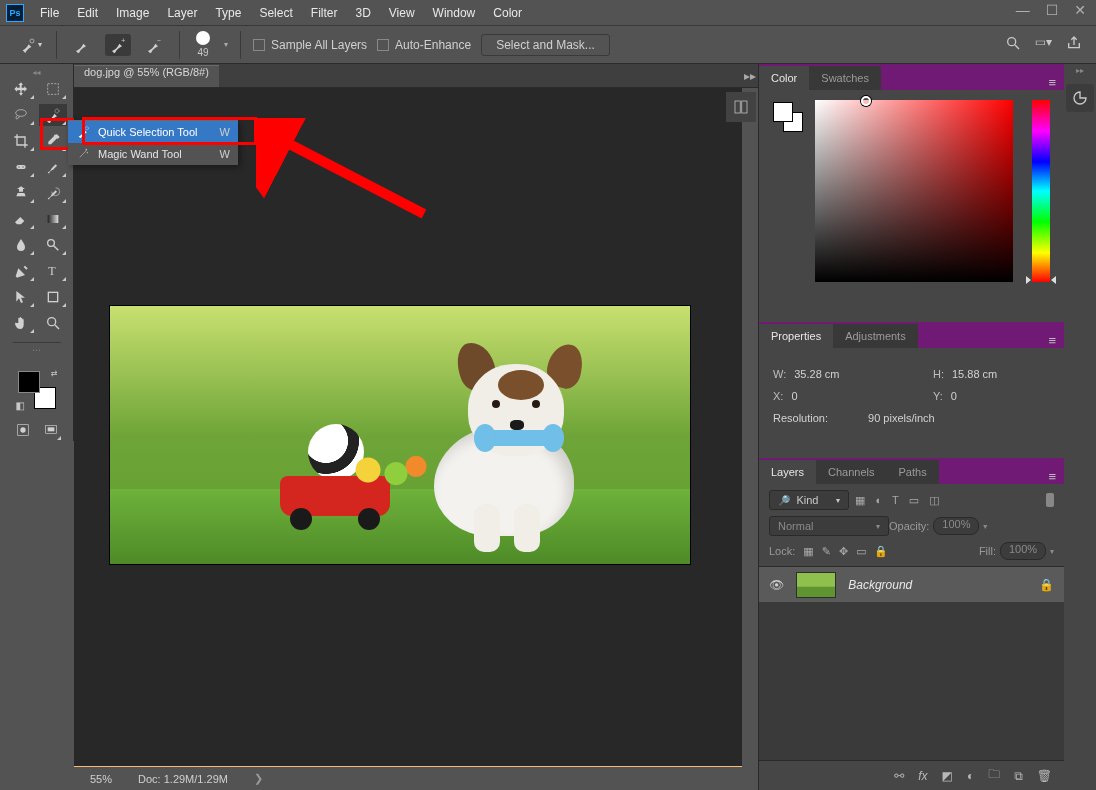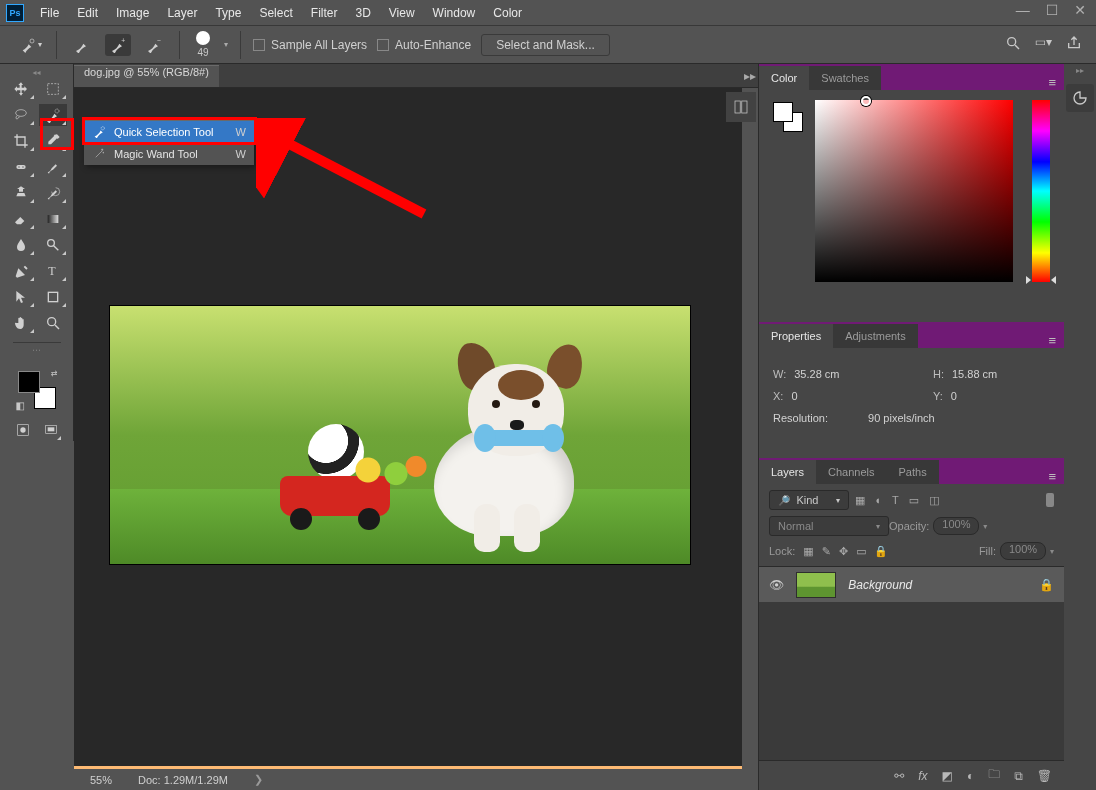--- a/index.html
+++ b/index.html
@@ -147,29 +147,29 @@
   #canvas .ball{position:absolute;left:198px;top:118px;width:56px;height:56px;border-radius:50%;
     background: radial-gradient(circle at 32% 30%, #fff 0 40%, #222 41% 60%, #fff 61% 100%);}
   #canvas .toys{position:absolute;left:242px;top:146px;width:80px;height:36px;
     background: radial-gradient(circle at 20% 50%,#f4d23a 0 12px,transparent 13px),
                 radial-gradient(circle at 55% 60%,#8fcf3d 0 11px,transparent 12px),
                 radial-gradient(circle at 80% 40%,#f08a2b 0 10px,transparent 11px);}
 
   
   #status-bar {
     position:absolute; left:74px; right:354px; bottom:0; height:24px;
-    background:#535353; border-top:3px solid #fdba74;
+    background:#535353; border-top:1px solid #fdba74;
     display:flex; align-items:center; gap:26px; padding-left:16px;
     color:#d0d0d0; font-size:11px;
   }
   #status-bar .chev{color:#9a9a9a;}
 
   
   #flyout {
-    position:absolute; left: 84px; top: 120px;
+    position:absolute; left: 68px; top: 120px;
     width: 170px; background:#535353; z-index: 60;
     box-shadow: 2px 2px 6px rgba(0,0,0,.4);
     border-top: 1px solid #6a6a6a;
   }
   .fly-item {
     height:22px; display:flex; align-items:center;
     padding: 0 8px; gap:8px; color:#e4e4e4; font-size:11px;
   }
   .fly-item .icon{width:14px;text-align:center;color:#d0d0d0;}
   .fly-item .shortcut{margin-left:auto;color:#cfcfcf;}

